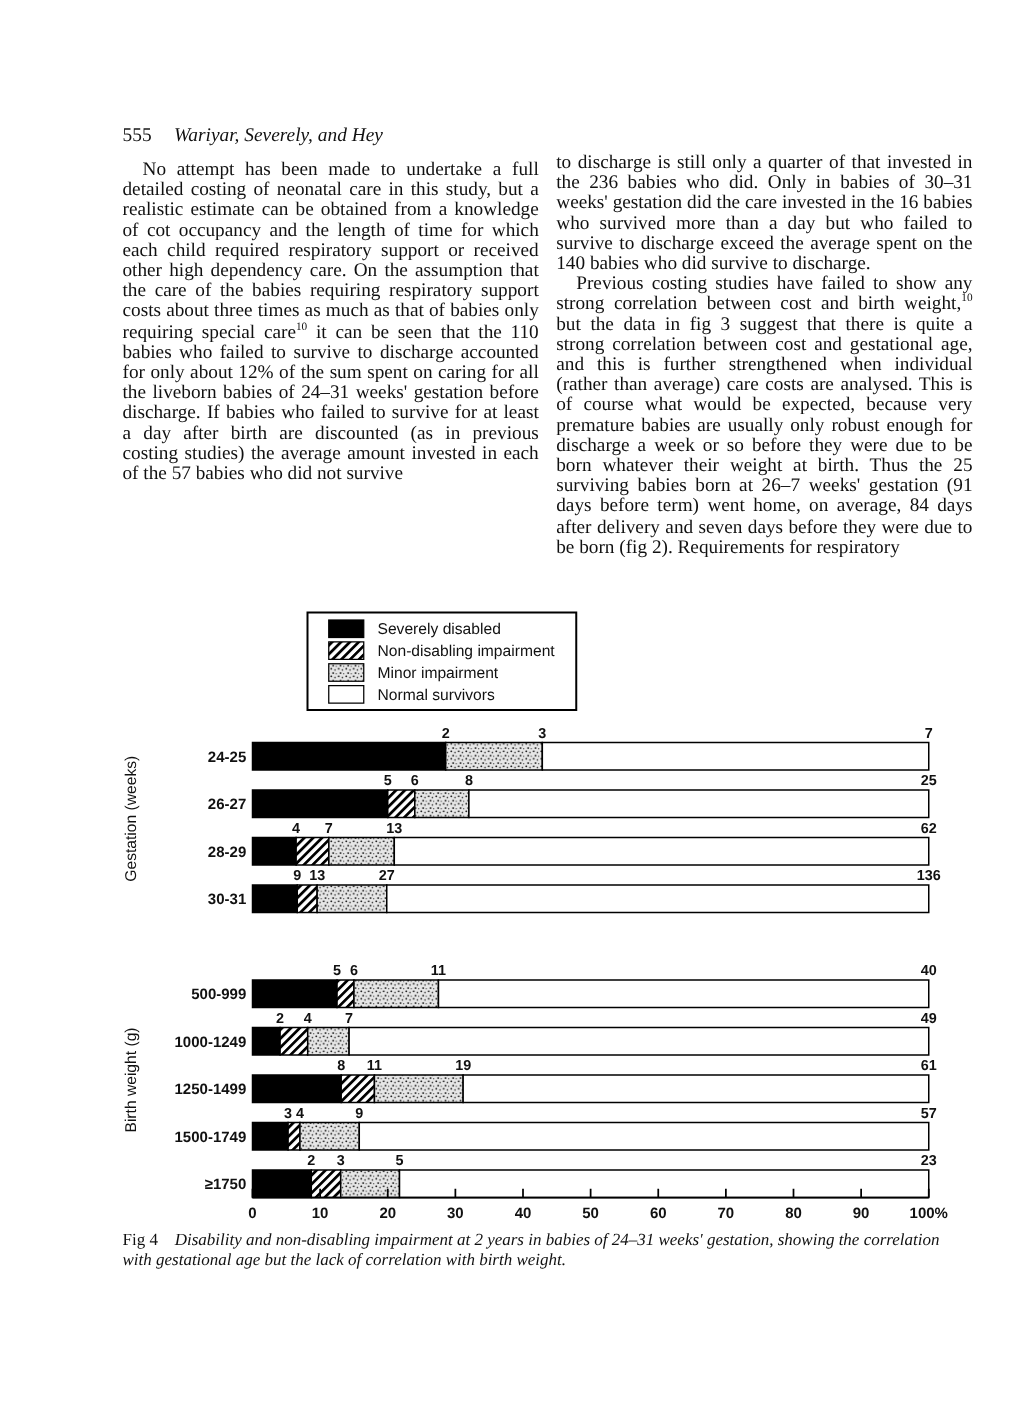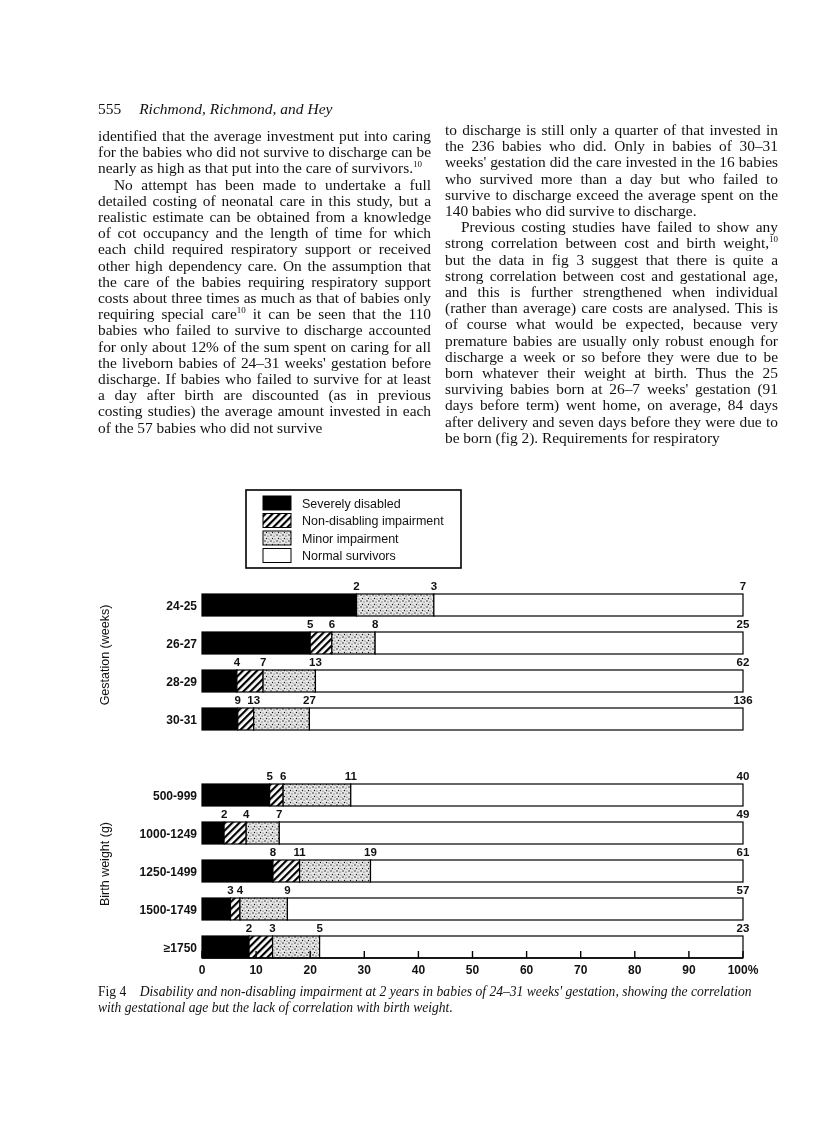--- a/index.html
+++ b/index.html
@@ -17,25 +17,24 @@
   #chart { position:absolute; left:0; top:480px; }
   #caption { position:absolute; left:98px; top:984px; width:680px; font-size:13.6px; line-height:16px; }
   #caption .fig { font-style:normal; margin-right:10px; }
   #caption .cap-text { font-style:italic;text-align:right; }
 </style>
 </head>
 <body>
 
 <div id="running-head" class="serif">
   <span class="pg">555</span>
-  <span class="authors">Richmond, Richmond, and Hey</span>
+  <span class="authors">Wariyar, Severely, and Hey</span>
 </div>
 
 <div id="col-left" class="col serif">
-    <p>identified that the average investment put into caring for the babies who did not survive to discharge can be nearly as high as that put into the care of survivors.<sup>10</sup></p>
     <p class="indent">No attempt has been made to undertake a full detailed costing of neonatal care in this study, but a realistic estimate can be obtained from a knowledge of cot occupancy and the length of time for which each child required respiratory support or received other high dependency care. On the assumption that the care of the babies requiring respiratory support costs about three times as much as that of babies only requiring special care<sup>10</sup> it can be seen that the 110 babies who failed to survive to discharge accounted for only about 12% of the sum spent on caring for all the liveborn babies of 24–31 weeks' gestation before discharge. If babies who failed to survive for at least a day after birth are discounted (as in previous costing studies) the average amount invested in each of the 57 babies who did not survive</p>
   </div>
 <div id="col-right" class="col serif">
     <p>to discharge is still only a quarter of that invested in the 236 babies who did. Only in babies of 30–31 weeks' gestation did the care invested in the 16 babies who survived more than a day but who failed to survive to discharge exceed the average spent on the 140 babies who did survive to discharge.</p>
     <p class="indent">Previous costing studies have failed to show any strong correlation between cost and birth weight,<sup>10</sup> but the data in fig 3 suggest that there is quite a strong correlation between cost and gestational age, and this is further strengthened when individual (rather than average) care costs are analysed. This is of course what would be expected, because very premature babies are usually only robust enough for discharge a week or so before they were due to be born whatever their weight at birth. Thus the 25 surviving babies born at 26–7 weeks' gestation (91 days before term) went home, on average, 84 days after delivery and seven days before they were due to be born (fig 2). Requirements for respiratory</p>
   </div>
 
 <svg id="chart" width="816" height="500" viewBox="0 480 816 500">
   <defs>
     <pattern id="hatch" patternUnits="userSpaceOnUse" width="5" height="5" patternTransform="rotate(45)">

